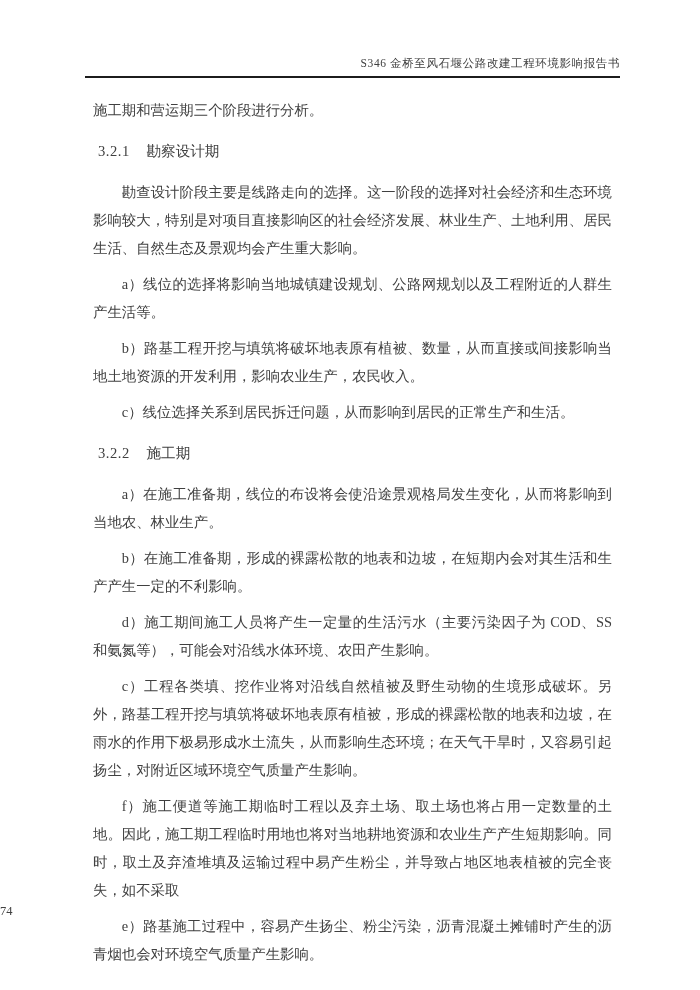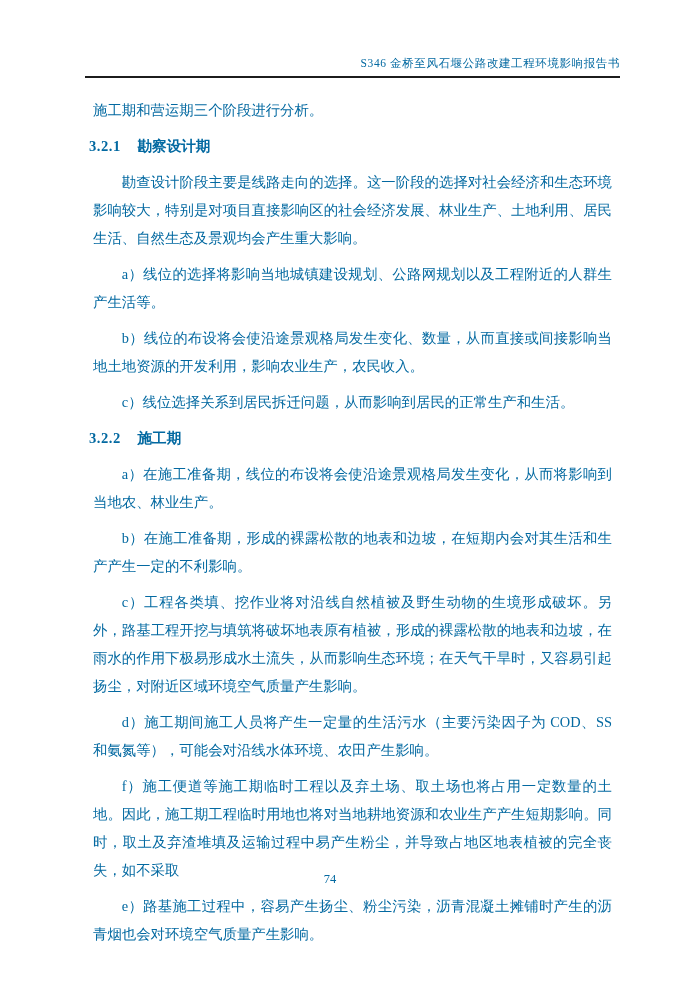--- a/index.html
+++ b/index.html
@@ -6,21 +6,21 @@
     margin: 0;
     padding: 0;
     background: #ffffff;
   }
   .page {
     position: relative;
     width: 700px;
     height: 990px;
     background: #ffffff;
     font-family: "Liberation Serif", "DejaVu Serif", serif;
-    color: #0369a1;
+    color: #404040;
     overflow: hidden;
   }
   .running-header {
     position: absolute;
     left: 85px;
     top: 56px;
     width: 535px;
     text-align: right;
     font-size: 11.5px;
     letter-spacing: 0.6px;
@@ -39,38 +39,38 @@
     text-justify: inter-ideograph;
   }
   .content p {
     margin: 8px;
     text-indent: 2em;
   }
   .content p.no-indent {
     text-indent: 0;
   }
   .sec-heading {
-    margin: 4px;
+    margin: 13px;
     font-size: 14.6px;
     line-height: 28px;
-    font-weight: bold;
+    font-weight: normal;
     text-align: left;
     text-indent: 0;
   }
   .sec-num {
     display: inline-block;
     margin-right: 1.15em;
     letter-spacing: 0.5px;
   }
   .page-footer {
     position: absolute;
     left: 0;
-    top: 872px;
+    top: 904px;
     width: 660px;
-    text-align: center;
+    text-align: left;
     font-size: 12.5px;
   }
 </style>
 </head>
 <body>
 
 <div class="page">
 
   <div class="running-header">
     <span>S346 金桥至风石堰公路改建工程环境影响报告书</span>
@@ -79,31 +79,31 @@
   <div class="content">
 
     <p class="no-indent">施工期和营运期三个阶段进行分析。</p>
 
     <h3 class="sec-heading">
       <span class="sec-num">3.2.1</span><span>勘察设计期</span>
     </h3>
 
     <p>勘查设计阶段主要是线路走向的选择。这一阶段的选择对社会经济和生态环境影响较大，特别是对项目直接影响区的社会经济发展、林业生产、土地利用、居民生活、自然生态及景观均会产生重大影响。</p>
     <p>a）线位的选择将影响当地城镇建设规划、公路网规划以及工程附近的人群生产生活等。</p>
-    <p>b）线位的布设将会使沿途景观格局发生变化、数量，从而直接或间接影响当地土地资源的开发利用，影响农业生产，农民收入。</p>
+    <p>b）路基工程开挖与填筑将破坏地表原有植被、数量，从而直接或间接影响当地土地资源的开发利用，影响农业生产，农民收入。</p>
     <p>c）线位选择关系到居民拆迁问题，从而影响到居民的正常生产和生活。</p>
 
     <h3 class="sec-heading">
       <span class="sec-num">3.2.2</span><span>施工期</span>
     </h3>
 
     <p>a）在施工准备期，线位的布设将会使沿途景观格局发生变化，从而将影响到当地农、林业生产。</p>
     <p>b）在施工准备期，形成的裸露松散的地表和边坡，在短期内会对其生活和生产产生一定的不利影响。</p>
+    <p>d）施工期间施工人员将产生一定量的生活污水（主要污染因子为 COD、SS 和氨氮等），可能会对沿线水体环境、农田产生影响。</p>
     <p>c）工程各类填、挖作业将对沿线自然植被及野生动物的生境形成破坏。另外，路基工程开挖与填筑将破坏地表原有植被，形成的裸露松散的地表和边坡，在雨水的作用下极易形成水土流失，从而影响生态环境；在天气干旱时，又容易引起扬尘，对附近区域环境空气质量产生影响。</p>
-    <p>d）施工期间施工人员将产生一定量的生活污水（主要污染因子为 COD、SS 和氨氮等），可能会对沿线水体环境、农田产生影响。</p>
     <p>f）施工便道等施工期临时工程以及弃土场、取土场也将占用一定数量的土地。因此，施工期工程临时用地也将对当地耕地资源和农业生产产生短期影响。同时，取土及弃渣堆填及运输过程中易产生粉尘，并导致占地区地表植被的完全丧失，如不采取</p>
     <p>e）路基施工过程中，容易产生扬尘、粉尘污染，沥青混凝土摊铺时产生的沥青烟也会对环境空气质量产生影响。</p>
 
   </div>
 
   <div class="page-footer">
     <span>74</span>
   </div>
 
 </div>

